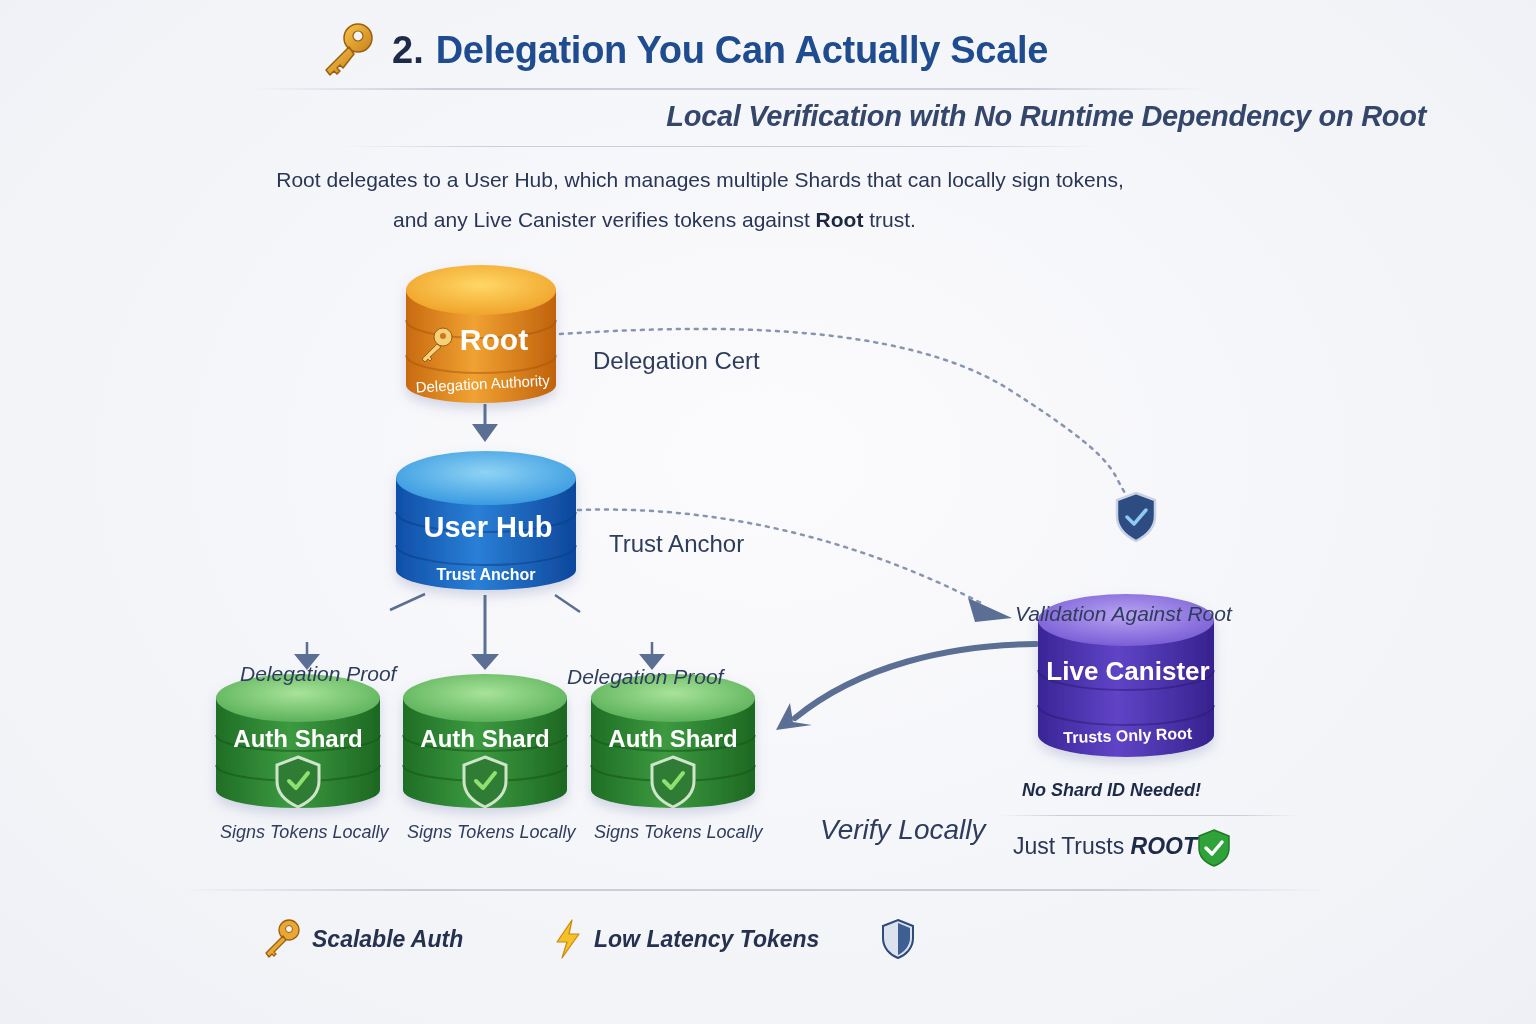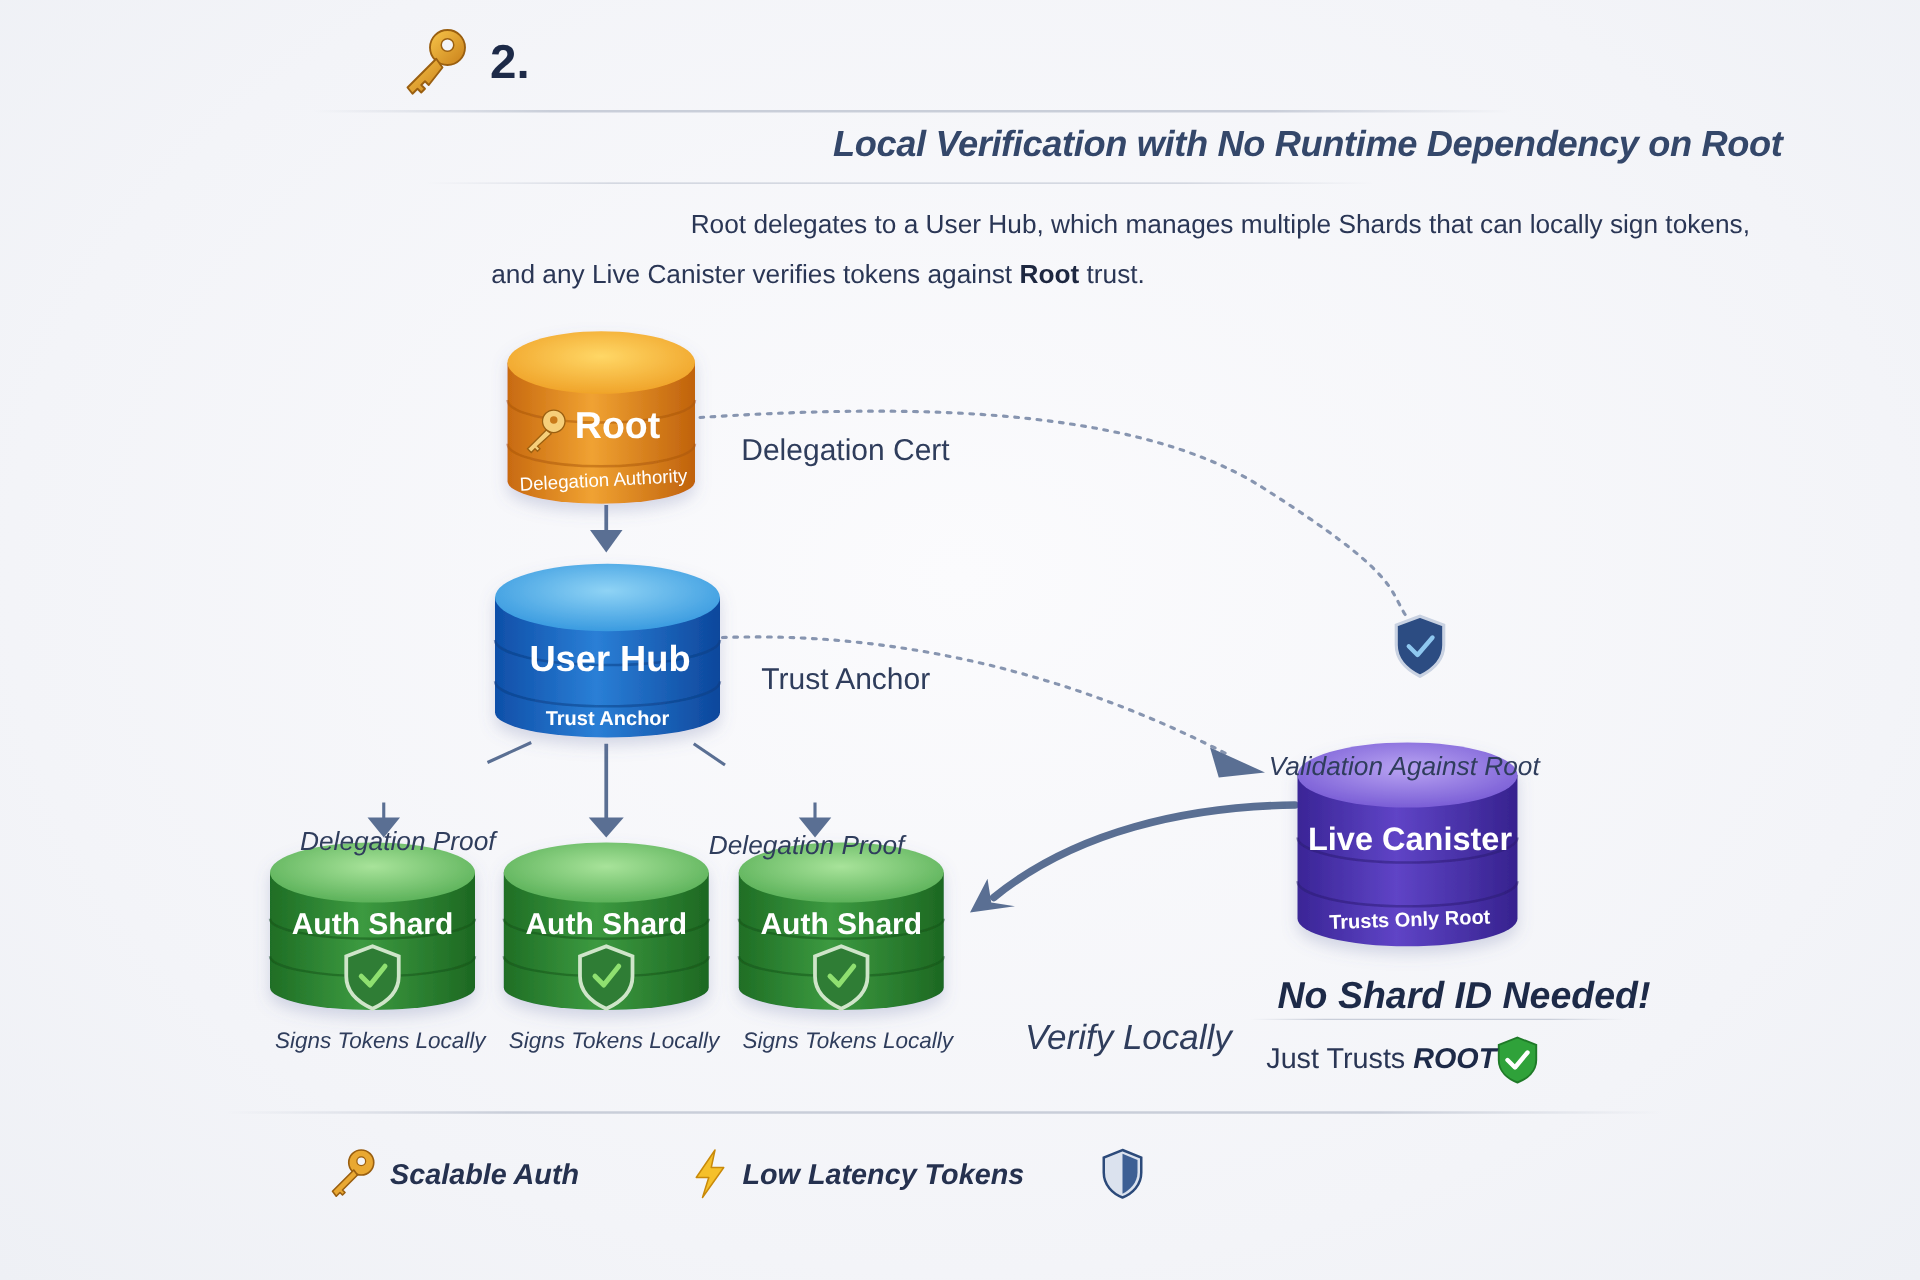--- a/index.html
+++ b/index.html
@@ -33,26 +33,27 @@
         <linearGradient id="kg" x1="0" y1="0" x2="1" y2="1">
           <stop offset="0" stop-color="#f7c54a"></stop>
           <stop offset="1" stop-color="#c9801a"></stop>
         </linearGradient>
       </defs>
     <circle cx="40" cy="18" r="14" fill="url(#kg)" stroke="#9a5f10" stroke-width="1.5"></circle>
     <circle cx="40" cy="16" r="5" fill="#f3f4f8" stroke="#9a5f10" stroke-width="1.2"></circle>
     <path d="M31 27 L8 50 L12 55 L16 51 L19 54 L22 51 L19 48 L22 45 L25 48 L36 34 Z" fill="url(#kg)" stroke="#9a5f10" stroke-width="1.5" stroke-linejoin="round"></path>
   </svg>
   <span class="title-num">2.</span>
+  <span class="title-text">Delegation You Can Actually Scale</span>
 </div>
 <div class="abs rule" style="left:250px; top:88px; width:960px;"></div>
 <div class="abs subtitle" style="left:0; width:1426px;">Local Verification with No Runtime Dependency on Root</div>
 <div class="abs rule" style="left:340px; top:146px; width:760px; height:1px;"></div>
 
-<div class="abs desc" style="left:0; width:1400px; top:168px; text-align:right;">Root delegates to a User Hub, which manages multiple Shards that can locally sign tokens,</div>
+<div class="abs desc" style="left:0; width:1400px; top:168px; text-align:center;">Root delegates to a User Hub, which manages multiple Shards that can locally sign tokens,</div>
 <div class="abs desc" style="left:393px; top:208px;"><span>and any Live Canister verifies tokens against </span><b>Root</b><span> trust.</span></div>
 
 <svg class="abs" style="left:0; top:0;" width="1536" height="1024">
   <defs>
     <linearGradient id="orangeSide" x1="0" y1="0" x2="1" y2="0">
       <stop offset="0" stop-color="#c86a10"></stop>
         <stop offset="0.45" stop-color="#f0a232"></stop>
         <stop offset="1" stop-color="#c0620c"></stop>
     </linearGradient>
     <radialGradient id="orangeTop" cx="0.5" cy="0.4" r="0.6">
@@ -202,21 +203,21 @@
 <div class="abs label" style="left:609px; top:530px;">Trust Anchor</div>
 <div class="abs ilabel" style="left:240px; top:614px;">Delegation Proof</div>
 <div class="abs ilabel" style="left:567px; top:617px;">Delegation Proof</div>
 <div class="abs ilabel" style="left:1015px; top:554px;">Validation Against Root</div>
 <div class="abs ilabel" style="left:820px; top:766px; font-size:28px;">Verify Locally</div>
 
 <div class="abs small-ilabel" style="left:220px; top:822px;">Signs Tokens Locally</div>
 <div class="abs small-ilabel" style="left:407px; top:822px;">Signs Tokens Locally</div>
 <div class="abs small-ilabel" style="left:594px; top:822px;">Signs Tokens Locally</div>
 
-<div class="abs" style="left:1022px; top:780px; font-size:30px; font-weight:bold; font-style:italic; color:#1d2a48;">No Shard ID Needed!</div>
+<div class="abs" style="left:1022px; top:780px; font-size:18px; font-weight:bold; font-style:italic; color:#1d2a48;">No Shard ID Needed!</div>
 <div class="abs rule" style="left:1000px; top:815px; width:300px; height:1px;"></div>
 <div class="abs" style="left:1013px; top:833px; font-size:23px; color:#2a3655;"><span>Just Trusts </span><b style="font-style:italic; color:#1d2a48;">ROOT</b></div>
 
 <div class="abs rule" style="left:180px; top:889px; width:1150px; height:2px;"></div>
 
 <div class="abs footer-item" style="left:262px; top:918px;">
   <svg width="40" height="42" viewBox="0 0 40 42">
     <circle cx="27" cy="12" r="10" fill="#e9a832" stroke="#9a5f10" stroke-width="1.3"></circle>
     <circle cx="27" cy="11" r="3.5" fill="#f3f4f8" stroke="#9a5f10" stroke-width="1"></circle>
     <path d="M21 18 L4 35 L7 39 L10 36 L12 38 L14 36 L12 34 L24 22 Z" fill="#e9a832" stroke="#9a5f10" stroke-width="1.3" stroke-linejoin="round"></path>

